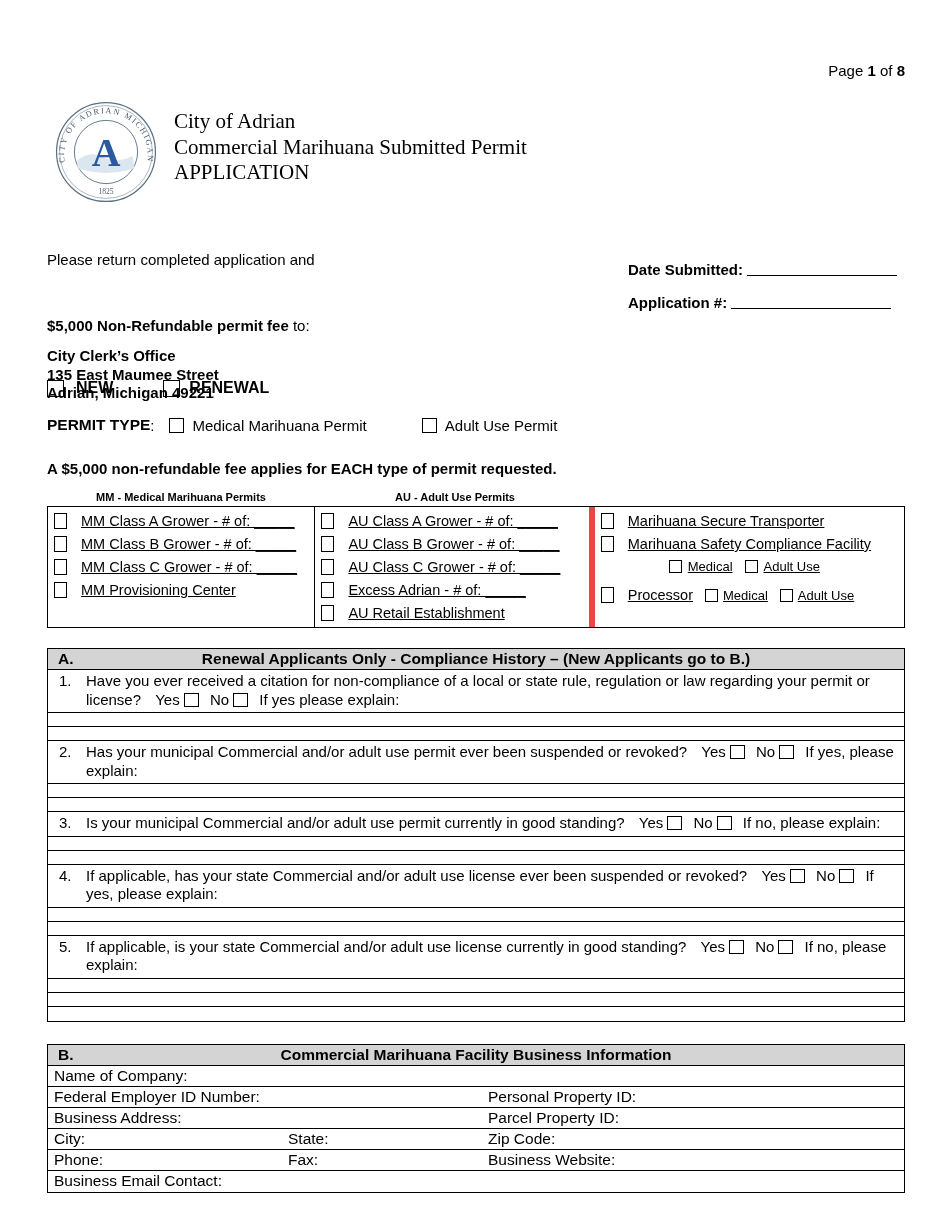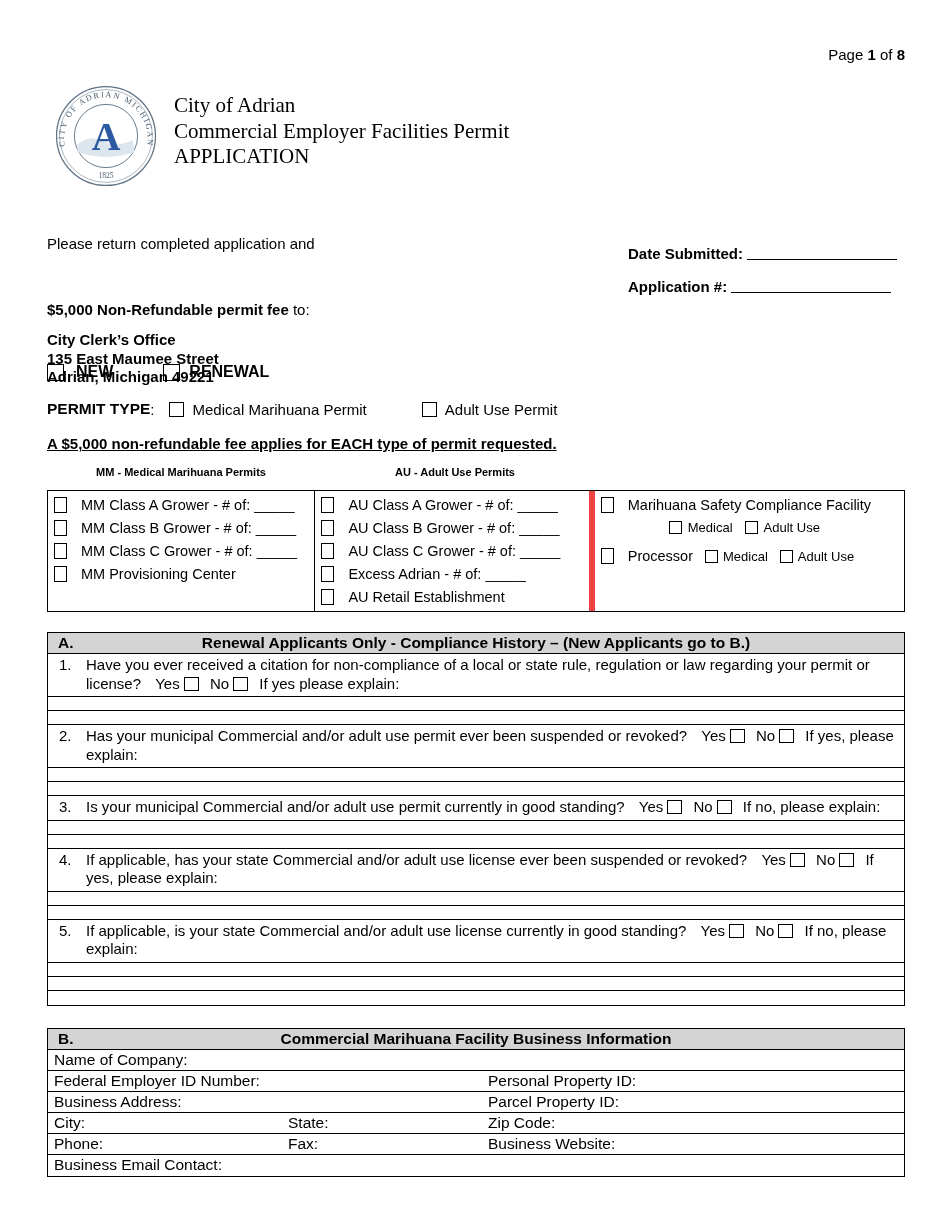--- a/index.html
+++ b/index.html
@@ -1,19 +1,19 @@
 <!DOCTYPE html>
 <html><head>
 <meta charset="utf-8">
 <style>
   *{box-sizing:border-box;}
   html,body{margin:0;padding:0;background:#ffffff;}
   .page{width:950px;height:1230px;position:relative;background:#ffffff;overflow:hidden;
         font-family:"Liberation Sans",sans-serif;font-size:15px;color:#000;}
-  .content{padding:0 45px 0 47px;}
+  .content{padding:16px 45px 0 47px;}
   b{font-weight:bold;}
 
   .pagenum{padding-top:46px;text-align:right;font-size:15px;}
 
   .header-row{display:flex;margin-top:22px;}
   .seal-wrap{flex:0 0 auto;margin-left:8px;width:102px;height:102px;}
   .title-block{margin-left:17px;padding-top:8px;font-family:"Liberation Serif","DejaVu Serif",serif;
                font-size:21px;line-height:25.5px;}
 
   .info{position:relative;margin-top:12px;height:106px;}
@@ -22,27 +22,27 @@
   .right-fields{position:absolute;left:581px;top:10px;font-weight:bold;white-space:nowrap;}
   .fl2{margin-top:16px;}
   .fill-line{display:inline-block;border-bottom:1.4px solid #000;height:13px;vertical-align:-1px;}
 
   .row-flex{display:flex;align-items:center;}
   .new-renewal{margin-top:22px;font-weight:bold;font-size:16px;}
   .cb{display:inline-block;width:17px;height:17px;border:1.5px solid #000;background:#fff;flex:0 0 auto;}
   .cb-m{display:inline-block;width:15px;height:15px;border:1.5px solid #000;background:#fff;flex:0 0 auto;}
   .permit-type{margin-top:19px;}
   .pt-label{font-weight:bold;font-size:15.5px;}
-  .fee-note{margin-top:17px;font-weight:bold;text-decoration:underline;}
+  .fee-note{margin-top:26px;font-weight:bold;}
 
   .permit-headers{display:flex;margin-top:14px;font-weight:bold;font-size:11px;}
   .ph1{width:268px;text-align:center;}
   .ph2{width:280px;text-align:center;}
   .ph3{width:310px;text-align:center;}
-  .permit-box{display:flex;border:1px solid #000;margin-top:12px;width:858px;height:122px;}
+  .permit-box{display:flex;border:1px solid #000;margin-top:3px;width:858px;height:122px;text-decoration:underline;}
   .pcol{padding:6px 4px 0 6px;}
   .pcol1{width:268px;border-right:1px solid #000;}
   .pcol2{width:280px;border-right:6px solid #ef4444;}
   .pcol3{width:310px;}
   .pitem{display:flex;align-items:center;margin-bottom:7px;font-size:14.5px;}
   .cb-r{display:inline-block;width:13px;height:16px;border:1.4px solid #000;background:#fff;flex:0 0 auto;margin-right:14px;}
   .cb-xs{display:inline-block;width:13px;height:13px;border:1.3px solid #000;background:#fff;flex:0 0 auto;}
   .small-lbl{font-size:13px;}
 
   .sec-table{width:858px;border:1px solid #000;margin-top:20px;}
@@ -87,21 +87,21 @@
         <path id="sealArc" d="M 10.5,64 A 41,41 0 1 1 89.5,64" fill="none"></path>
         <text font-size="8" fill="#4b5e72" letter-spacing="1.6" font-family="'Liberation Serif',serif">
           <textPath href="#sealArc" startOffset="50%" text-anchor="middle">CITY OF ADRIAN MICHIGAN</textPath>
         </text>
         <text x="50" y="91" text-anchor="middle" font-size="7.5" fill="#4b5e72" font-family="'Liberation Serif',serif">1825</text>
         <text x="50" y="63.5" text-anchor="middle" font-size="39" font-weight="bold" fill="#2c5aa0" font-family="'Liberation Serif',serif">A</text>
       </svg>
     </div>
     <div class="title-block">
       <div>City of Adrian</div>
-      <div>Commercial Employer Facilities Permit</div>
+      <div>Commercial Marihuana Submitted Permit</div>
       <div>APPLICATION</div>
     </div>
   </div>
 
   <div class="info">
     <div class="intro-line">Please return completed application and</div>
     <div class="intro-line"><b>$5,000 Non-Refundable permit fee</b><span> to:</span></div>
     <div class="addr">
       <div>City Clerk’s Office</div>
       <div>135 East Maumee Street</div>
@@ -179,20 +179,24 @@
         <span>Excess Adrian - # of: _____</span>
       </div>
       <div class="pitem">
         <span class="cb-r"></span>
         <span>AU Retail Establishment</span>
       </div>
     </div>
     <div class="pcol pcol3">
       <div class="pitem">
         <span class="cb-r"></span>
+        <span>Marihuana Secure Transporter</span>
+      </div>
+      <div class="pitem">
+        <span class="cb-r"></span>
         <span>Marihuana Safety Compliance Facility</span>
       </div>
       <div class="pitem" style="margin-left:68px">
         <span class="cb-xs"></span>
         <span class="small-lbl" style="margin-left:6px">Medical</span>
         <span class="cb-xs" style="margin-left:12px"></span>
         <span class="small-lbl" style="margin-left:6px">Adult Use</span>
       </div>
       <div class="pitem" style="margin-top:13px">
         <span class="cb-r"></span>

